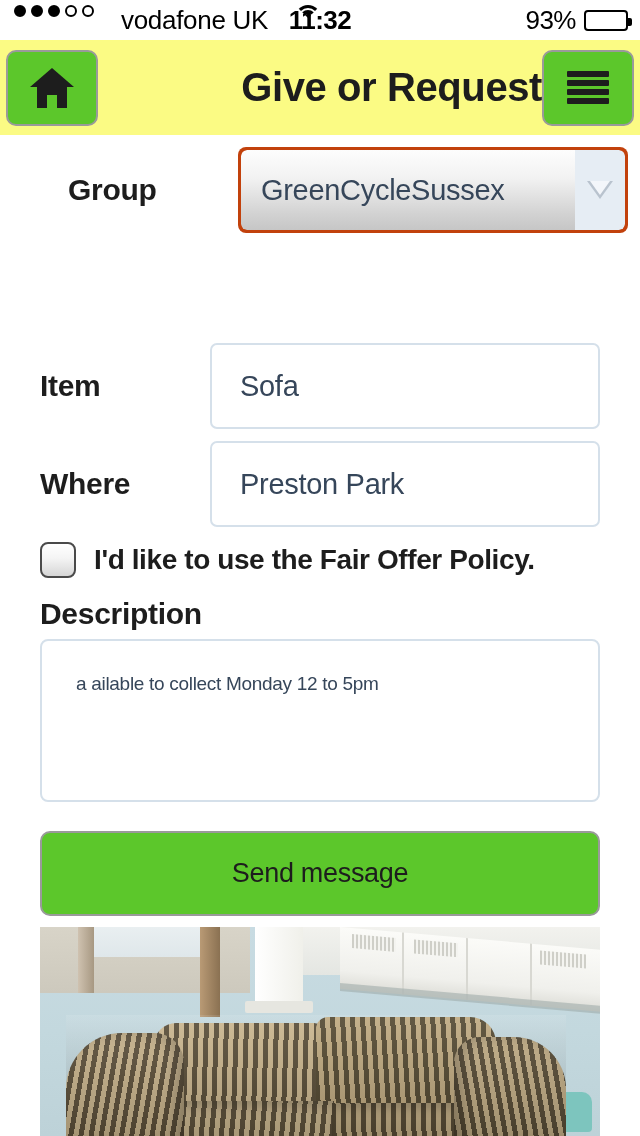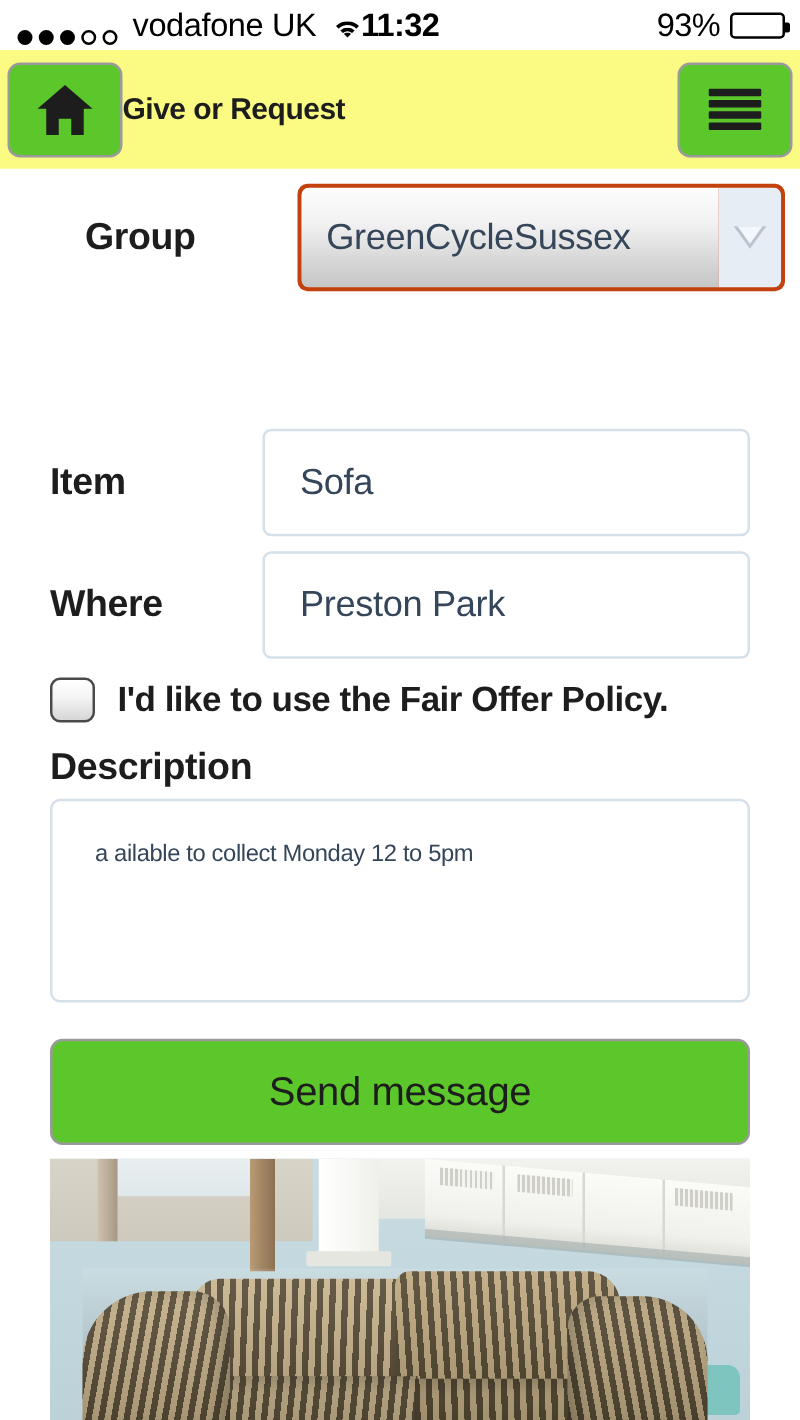--- a/index.html
+++ b/index.html
@@ -10,21 +10,21 @@
     overflow:hidden;
   }
   #screen { position:relative; width:640px; height:1136px; background:#fff; }
 
   
   .statusbar{
     position:absolute; left:0; top:0; width:640px; height:40px;
     background:#ffffff; color:#000;
     display:flex; align-items:center;
   }
-  .sb-left{ display:flex; align-items:flex-end; margin-left:14px; gap:12px; }
+  .sb-left{ display:flex; align-items:flex-start; margin-left:14px; gap:27px; }
   .dots{ display:flex; align-items:center; gap:5px; }
   .dot{ width:12px; height:12px; border-radius:50%; border:2px solid #000; }
   .dot.filled{ background:#000; }
   .dot.hollow{ background:#fff; }
   .carrier{ font-size:26px; letter-spacing:-0.3px; }
   .wifi{ position:relative; width:26px; height:19px; }
   .wifi i{ position:absolute; display:block; border:3px solid #000;
            border-bottom-color:transparent; border-left-color:transparent;
            border-right-color:transparent; border-radius:50%; }
   .wifi i.a{ width:26px; height:26px; left:0; top:0; }
@@ -47,21 +47,21 @@
   }
   .hdr-btn{
     width:92px; height:76px; background:#5cc72b;
     border:2px solid #9a9a9a; border-radius:10px;
     display:flex; align-items:center; justify-content:center;
     cursor:pointer; flex:none;
   }
   .hdr-btn.home{ margin-left:6px; }
   .hdr-btn.menu{ margin-right:6px; }
   .hdr-title{
-    flex:1; text-align:left; font-size:24px; font-weight:bold;
+    flex:1; text-align:right; font-size:40px; font-weight:bold;
     color:#1d1d1d; letter-spacing:-0.4px;
   }
   .home-ico{ width:44px; height:40px; position:relative; }
   .home-ico .roof{
     position:absolute; top:0; left:0; width:0; height:0;
     border-left:22px solid transparent; border-right:22px solid transparent;
     border-bottom:19px solid #1d1d1d;
   }
   .home-ico .body{
     position:absolute; top:18px; left:7px; width:30px; height:22px;
@@ -142,21 +142,21 @@
   .textarea .valtxt{
     font-size:19px; line-height:42px; color:#36465a; letter-spacing:-0.3px;
     white-space:pre-wrap;
   }
 
   
   .bigbtn{
     position:absolute; left:40px; top:831px; width:560px; height:85px;
     background:#5cc72b; border:2px solid #9a9a9a; border-radius:10px;
     display:flex; align-items:center; justify-content:center;
-    font-size:32px; color:#1d1d1d; letter-spacing:-0.3px; cursor:pointer;
+    font-size:27px; color:#1d1d1d; letter-spacing:-0.3px; cursor:pointer;
   }
 
   
   .photo{
     position:absolute; left:40px; top:927px; width:560px; height:209px;
     overflow:hidden; background:#cfdde3;
   }
   .ph-floor{ position:absolute; left:0; top:0; width:100%; height:100%;
     background:linear-gradient(to bottom,#c8dbe2 0%,#c3d8de 50%,#bdd2d8 100%); }
   .ph-wall{ position:absolute; left:258px; top:0; width:302px; height:48px;

